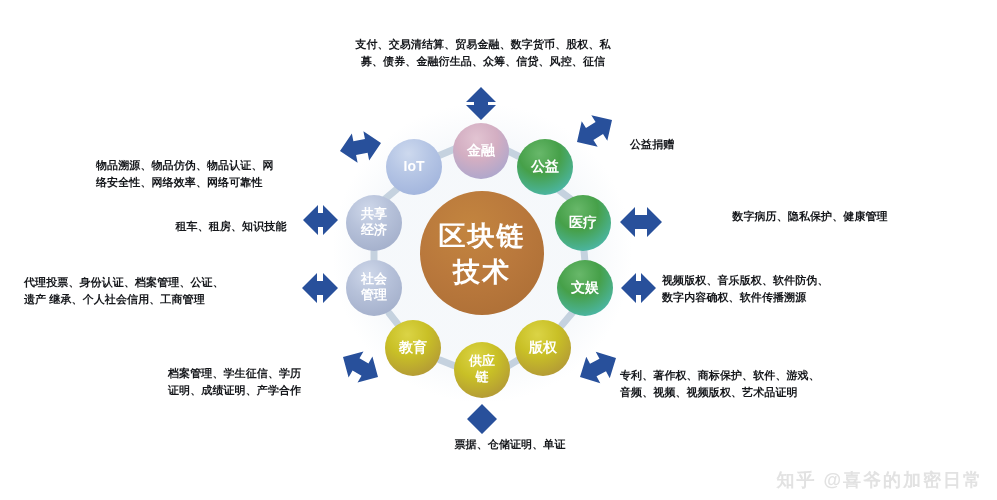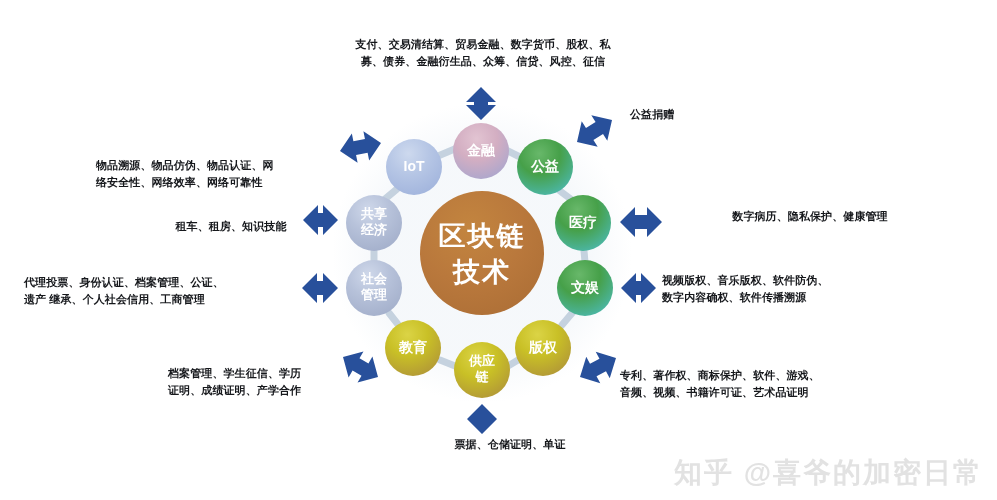--- a/index.html
+++ b/index.html
@@ -35,21 +35,21 @@
     letter-spacing: 0.1px;
     white-space: pre-line;
   }
   .ca-left  { text-align: left; }
   .ca-center{ text-align: center; }
 
   .watermark {
     position: absolute;
     right: 14px;
     bottom: 8px;
-    font-size: 28px;
+    font-size: 18px;
     font-weight: 700;
     color: #e2e2e2;
     letter-spacing: 2px;
     font-family: "Liberation Sans", "DejaVu Sans", sans-serif;
     user-select: none;
   }
   .node-label {
     font-family: "Liberation Sans", "DejaVu Sans", sans-serif;
     fill: #ffffff;
     font-size: 14px;
@@ -211,26 +211,26 @@
         </g>
         <g transform="translate(381,143) rotate(168.95905981967627)">
           <path d="M 0 0 L 15 -15 L 15 -7 L 26.773197148410837 -7 L 26.773197148410837 -15 L 41.77319714841084 0  L 26.773197148410837 15 L 26.773197148410837 7 L 15 7 L 15 15 Z" fill="#28509b"></path>
         </g>
       </g>
   </svg>
 
   <div id="callouts">
       <div class="callout ca-center" style="left: 318px; top: 36px; width: 330px; text-align: center;">支付、交易清结算、贸易金融、数字货币、股权、私
 募、债券、金融衍生品、众筹、信贷、风控、征信</div>
-      <div class="callout ca-left" style="left: 630px; top: 106px; width: 200px; text-align: left;">公益捐赠</div>
+      <div class="callout ca-left" style="left: 630px; top: 136px; width: 200px; text-align: left;">公益捐赠</div>
       <div class="callout ca-left" style="left: 670px; top: 208px; width: 280px; text-align: center; font-family: Liberation Serif, serif;">数字病历、隐私保护、健康管理</div>
       <div class="callout ca-left" style="left: 662px; top: 272px; width: 290px; text-align: left;">视频版权、音乐版权、软件防伪、
 数字内容确权、软件传播溯源</div>
       <div class="callout ca-left" style="left: 620px; top: 367px; width: 300px; text-align: left;">专利、著作权、商标保护、软件、游戏、
-音频、视频、书籍许可证、艺术品证明</div>
+音频、视频、视频版权、艺术品证明</div>
       <div class="callout ca-center" style="left: 410px; top: 436px; width: 200px; text-align: center;">票据、仓储证明、单证</div>
       <div class="callout ca-left" style="left: 168px; top: 365px; width: 230px; text-align: left;">档案管理、学生征信、学历
 证明、成绩证明、产学合作</div>
       <div class="callout ca-left" style="left: 24px; top: 274px; width: 300px; text-align: left;">代理投票、身份认证、档案管理、公证、
 遗产 继承、个人社会信用、工商管理</div>
       <div class="callout ca-left" style="left: 131px; top: 218px; width: 200px; text-align: center;">租车、租房、知识技能</div>
       <div class="callout ca-left" style="left: 96px; top: 121px; width: 260px; text-align: left; margin-top: 36px;">物品溯源、物品仿伪、物品认证、网
 络安全性、网络效率、网络可靠性</div>
     </div>
 

